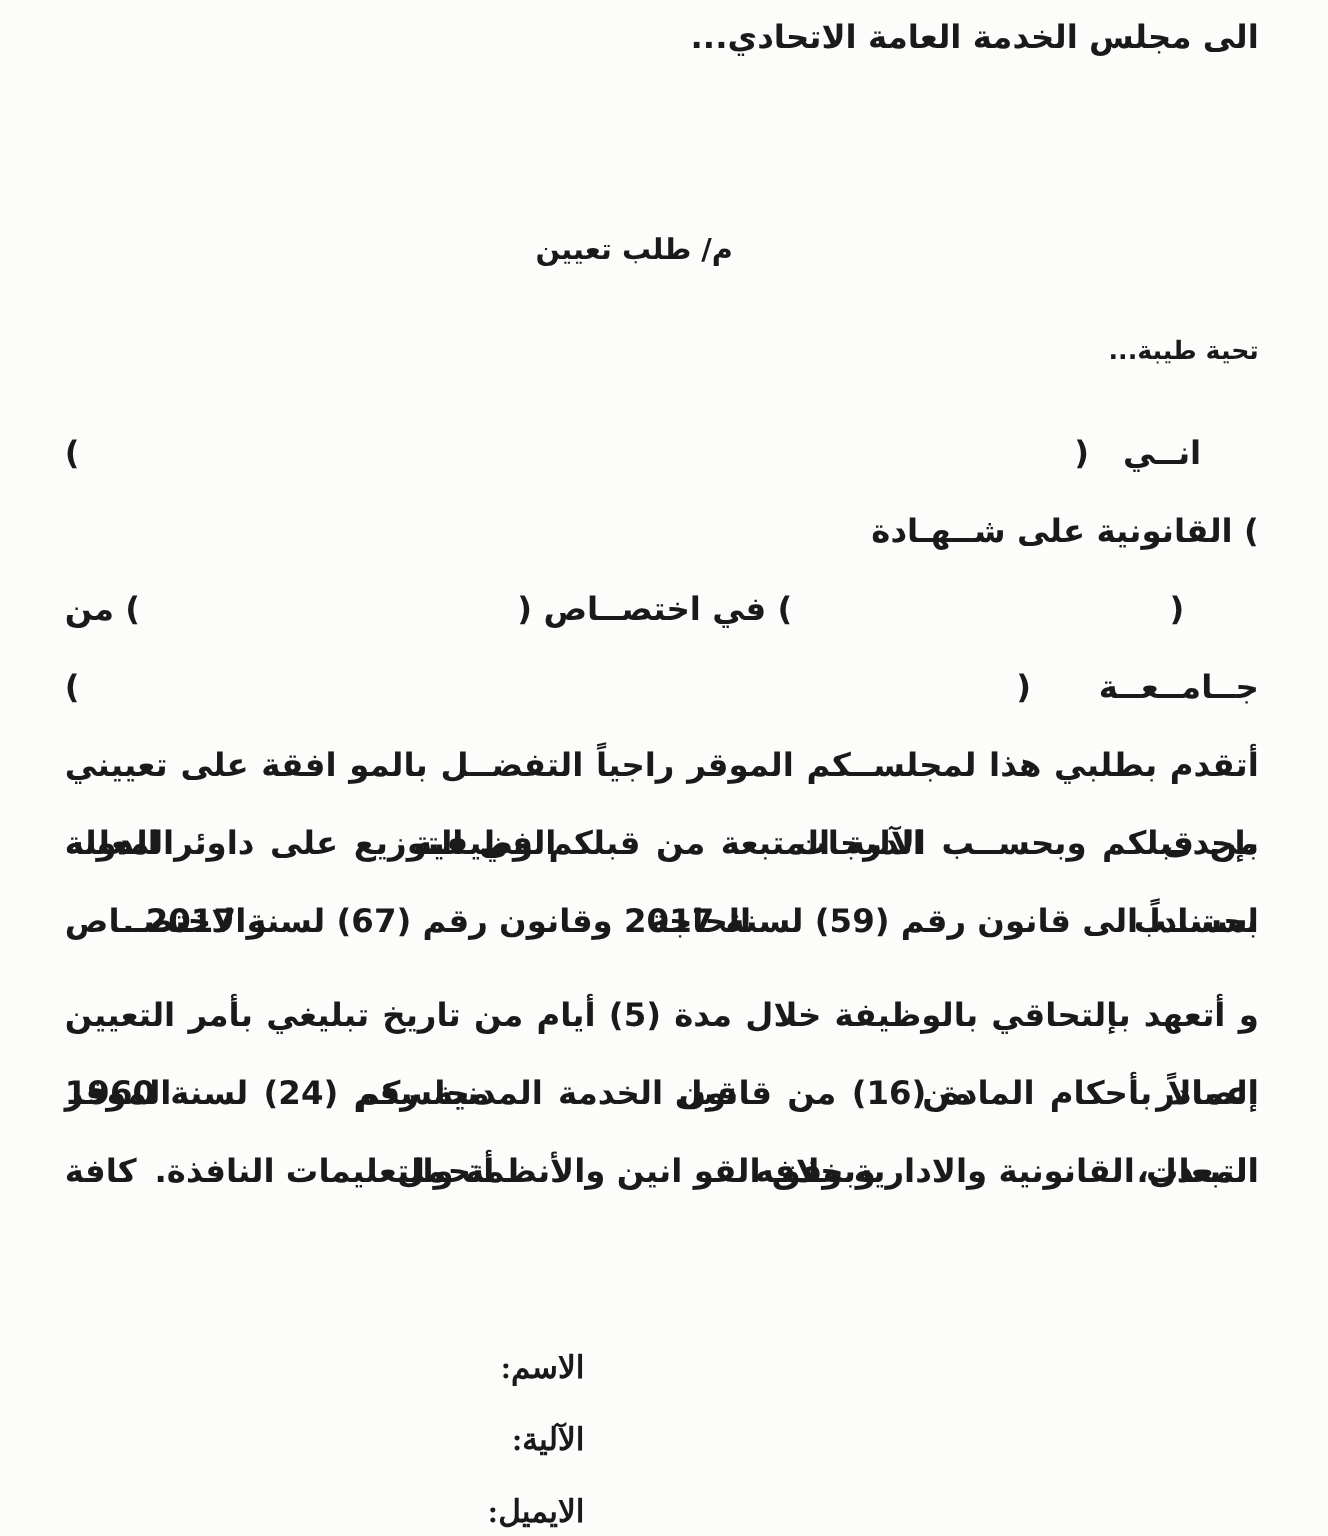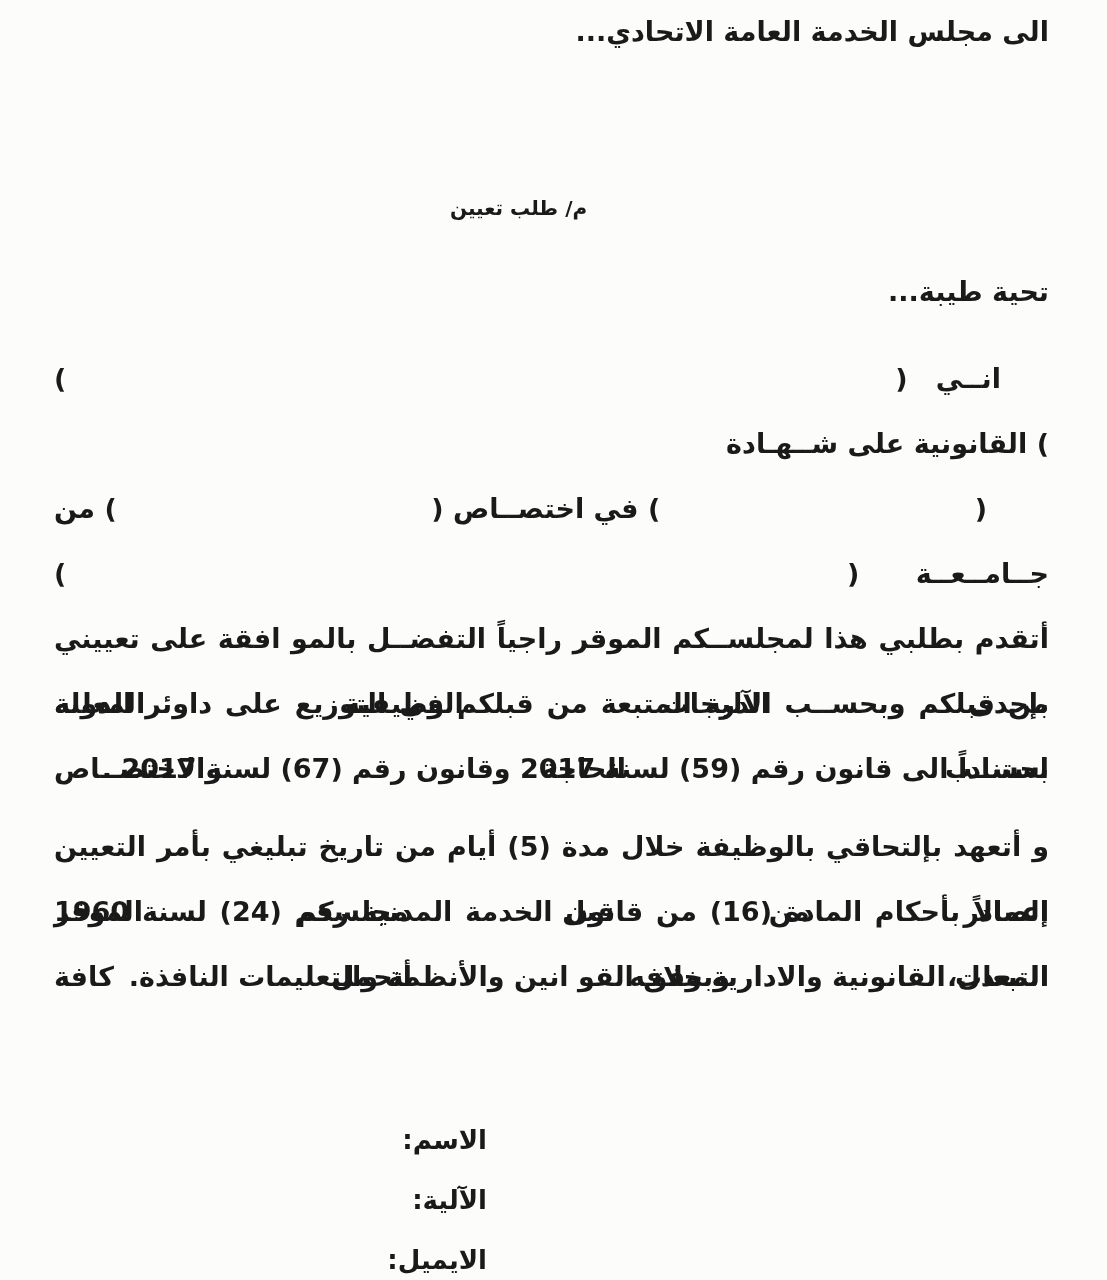--- a/index.html
+++ b/index.html
@@ -12,27 +12,27 @@
     direction:rtl;
     overflow:hidden;
   }
   .page {
     width:1107px; height:1280px;
     padding:14px 58px 0 54px;
     position:relative;
   }
   .recipient { font-size:27px; line-height:36px; }
   .title {
-    font-size:20px; line-height:40px;
+    font-size:24px; line-height:40px;
     text-align:center;
     margin-top:138px;
-    position:relative; right:33px;
+    position:relative; right:23px;
   }
   .greeting {
-    font-size:27px; line-height:36px;
+    font-size:21px; line-height:36px;
     margin-top:46px;
     margin-left:-28px;
   }
   .form-lines { margin-top:36px; }
   .form-line {
     font-size:27px;
     height:65px; line-height:65px;
     display:flex;
     justify-content:space-between;
     align-items:center;
@@ -45,21 +45,21 @@
   .pline {
     height:65px; line-height:65px;
     text-align:justify;
     text-align-last:justify;
   }
   .pline.last {
     text-align:right;
     text-align-last:right;
   }
   .contact { margin-top:101px; font-size:26px; }
-  .contact-line { height:60px; line-height:60px; padding-right:562px; }
+  .contact-line { height:60px; line-height:60px; padding-right:562px;font-family:Liberation Serif, serif; }
 </style>
 </head>
 <body>
 
 <div class="page">
 
   <div class="recipient">الى مجلس الخدمة العامة الاتحادي...</div>
 
   <div class="title">م/ طلب تعيين</div>
 

